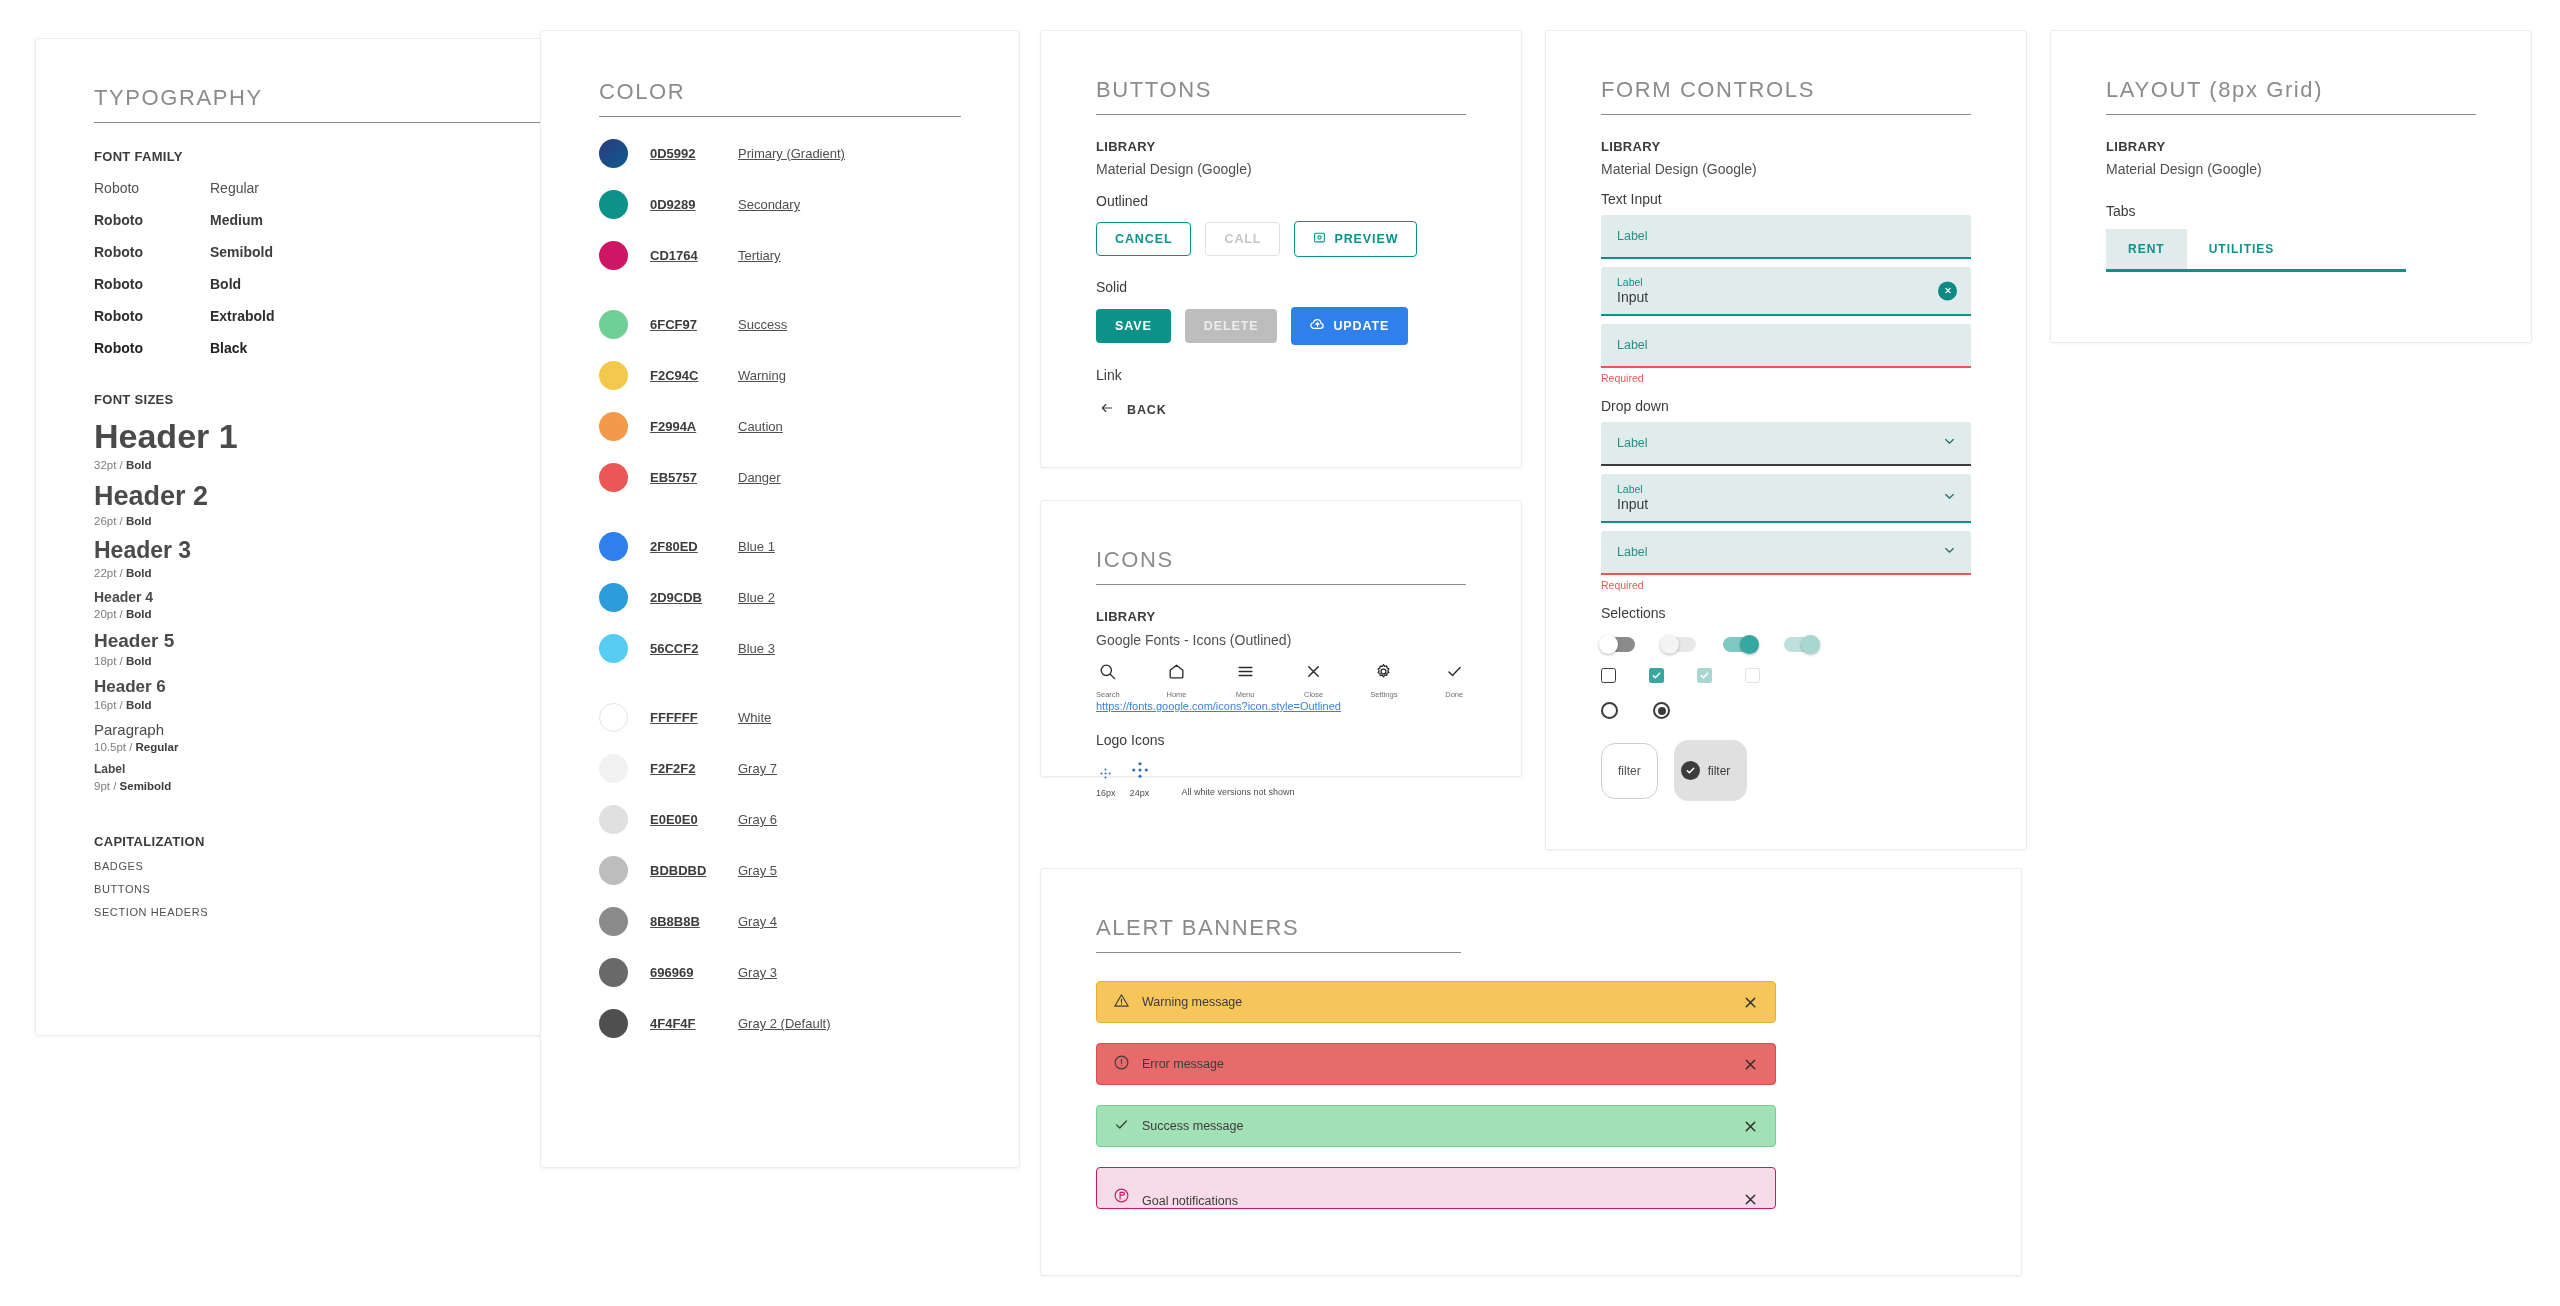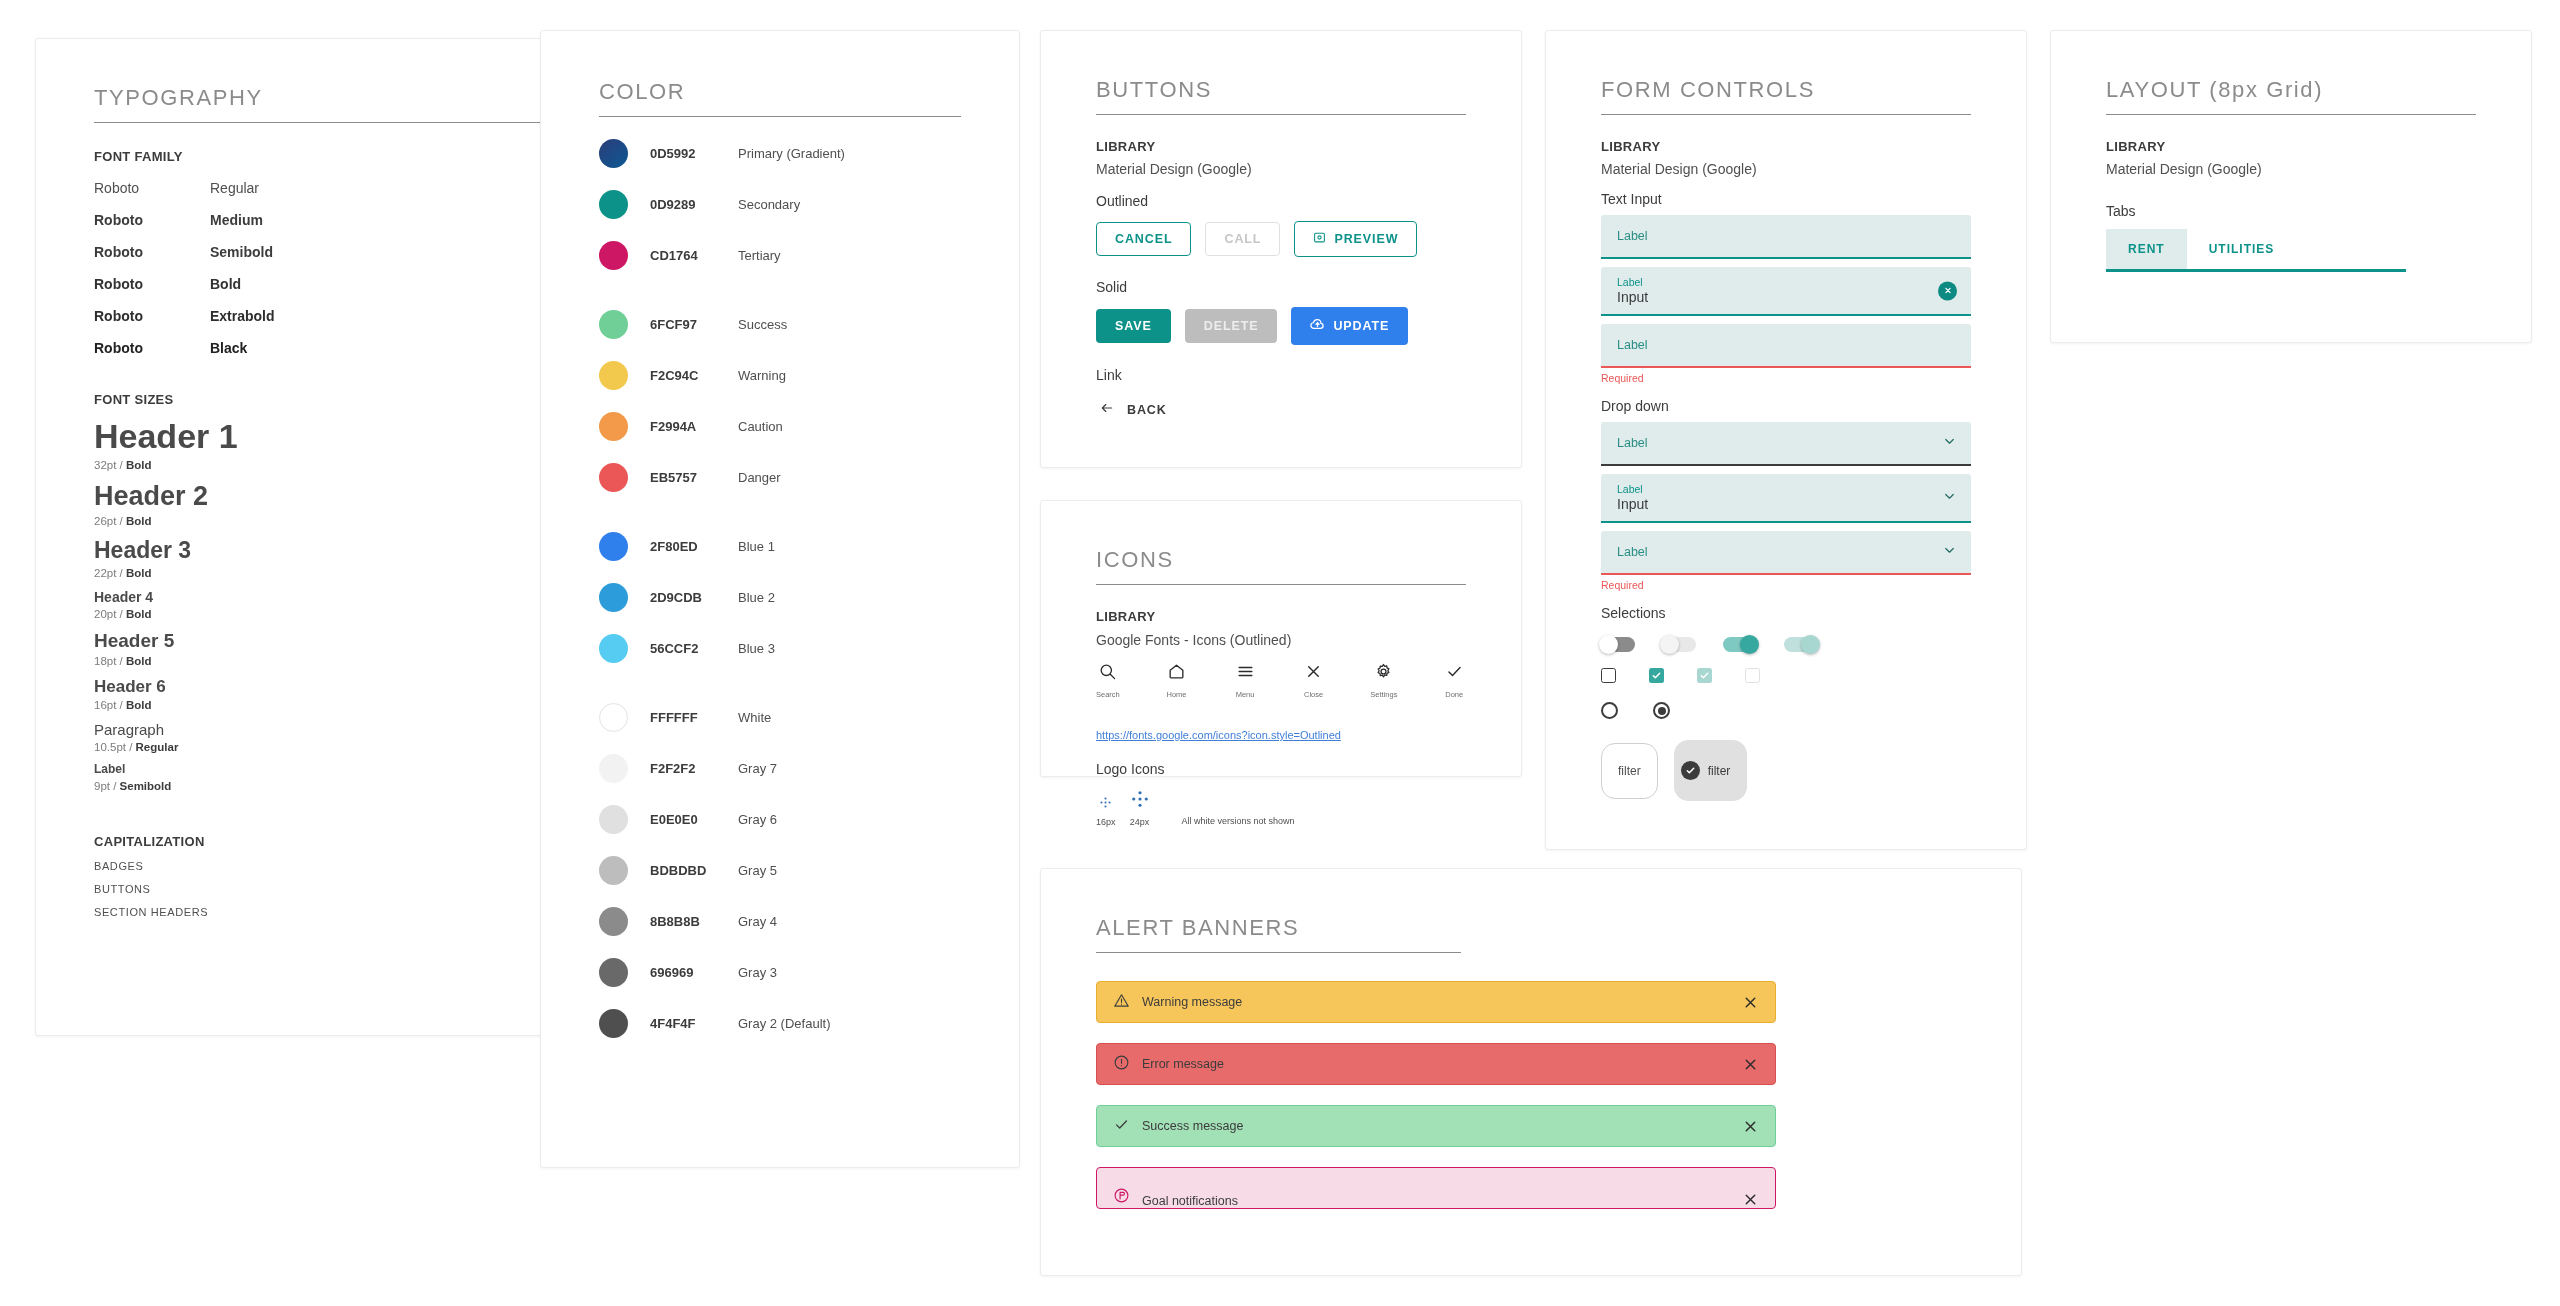--- a/index.html
+++ b/index.html
@@ -50,21 +50,21 @@
   .size-sample { color: #4a4a4a; font-weight: 700; line-height: 1.15; }
   .size-meta { font-size: 11.5px; color: #7c7c7c; margin-top: 3px; }
   .size-meta b { color:#3c3c3c; font-weight:700; }
 
   .caps { margin-top: 42px; }
   .caps-item { font-size: 11px; letter-spacing: .6px; color: #4f4f4f; margin-top: 11px; }
 
   
   #card-color { left: 540px; top: 30px; width: 480px; height: 1138px; }
   .color-inner { padding: 48px 58px 0 58px; }
-  .sw-row { display: flex; align-items: center; margin-top: 22px; }
+  .sw-row { display: flex; align-items: center; margin-top: 22px; text-decoration: underline; }
   .sw-row.gap { margin-top: 40px; }
   .swatch { width: 29px; height: 29px; border-radius: 50%; flex: 0 0 auto; }
   .sw-hex { font-size: 13px; font-weight: 700; color:#3c3c3c; margin-left: 22px; width: 74px; }
   .sw-name { font-size: 13px; color:#4f4f4f; margin-left: 14px; }
 
   
   #card-buttons { left: 1040px; top: 30px; width: 482px; height: 438px; }
   .pad { padding: 46px 55px 0 55px; }
   .btn-row { display: flex; align-items: center; gap: 14px; margin-top: 12px; }
   .btn {
@@ -80,21 +80,21 @@
   .btn-solid-blue { background:#2f80ed; color:#fff; }
   .btn-link { color:#3c3c3c; font-weight:700; letter-spacing:.9px; font-size:12.5px;
               display:inline-flex; align-items:center; gap:11px; padding: 6px 2px;
               background:none; border:none; cursor:pointer; }
 
   
   #card-icons { left: 1040px; top: 500px; width: 482px; height: 277px; }
   .icon-strip { display: flex; gap: 45px; margin-top: 14px; }
   .icon-cell { width: 36px; text-align: center; }
   .icon-cap { font-size: 7.5px; color:#6f6f6f; margin-top: 5px; }
-  .icon-url { font-size: 11px; color:#3f7fd8; margin-top: 30px; text-decoration: underline; cursor:pointer; }
+  .icon-url { font-size: 11px; color:#3f7fd8; margin-top: 1px; text-decoration: underline; cursor:pointer; }
   .logo-strip { display:flex; gap: 14px; align-items: flex-end; margin-top: 12px; }
   .logo-cell { text-align:center; }
   .logo-cap { font-size: 9px; color:#4f4f4f; margin-top: 4px; }
   .logo-note { font-size: 9px; color:#4f4f4f; margin-left: 18px; align-self: flex-end; padding-bottom:1px; }
 
   
   #card-form { left: 1545px; top: 30px; width: 482px; height: 820px; }
   .field {
     background: #dfeceb; border-bottom: 2px solid #0d9289;
     border-radius: 3px 3px 0 0; padding: 9px 16px; position: relative;

